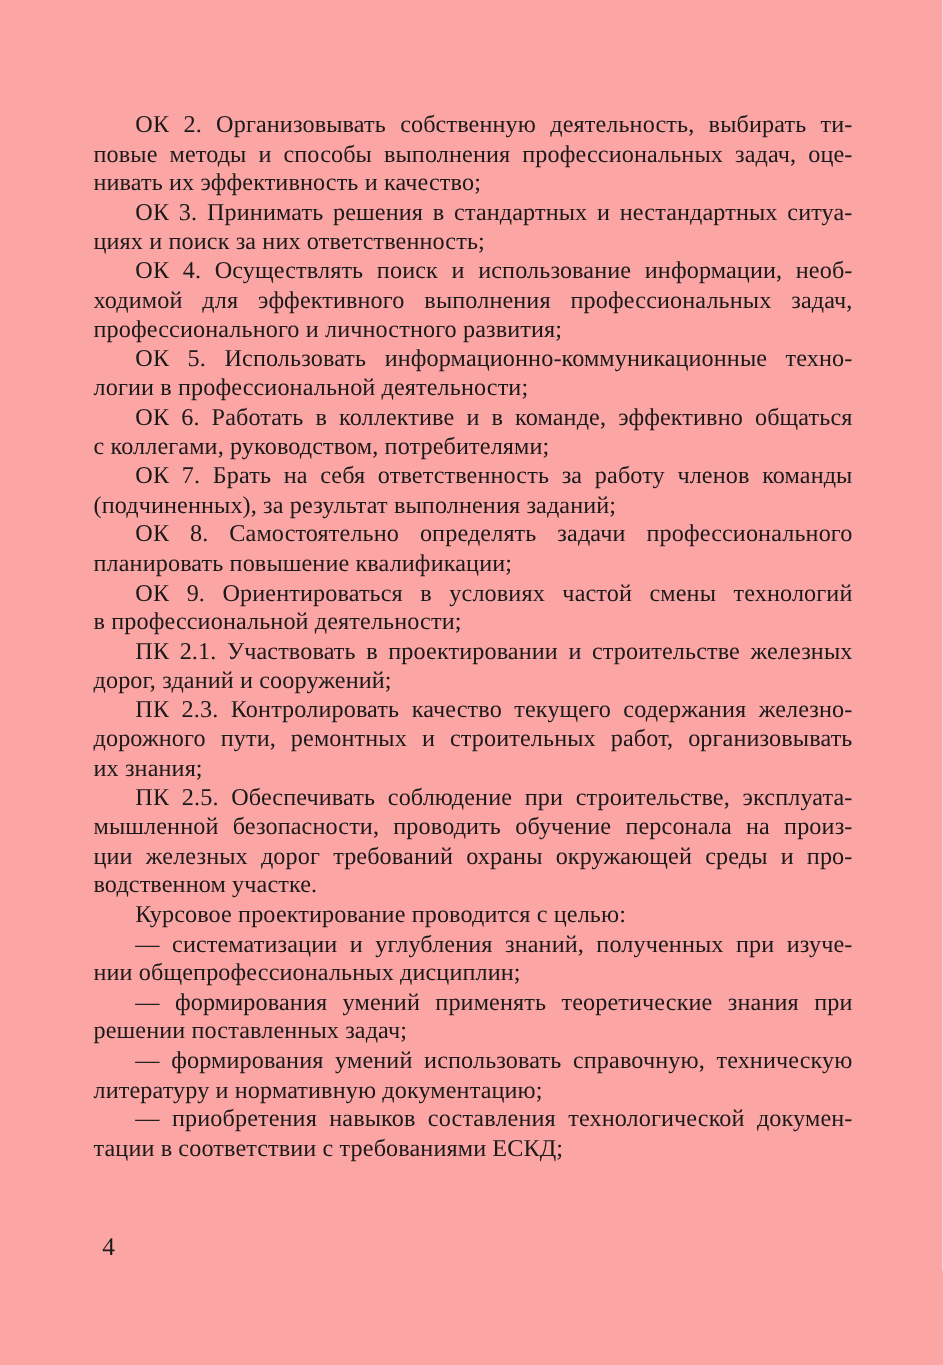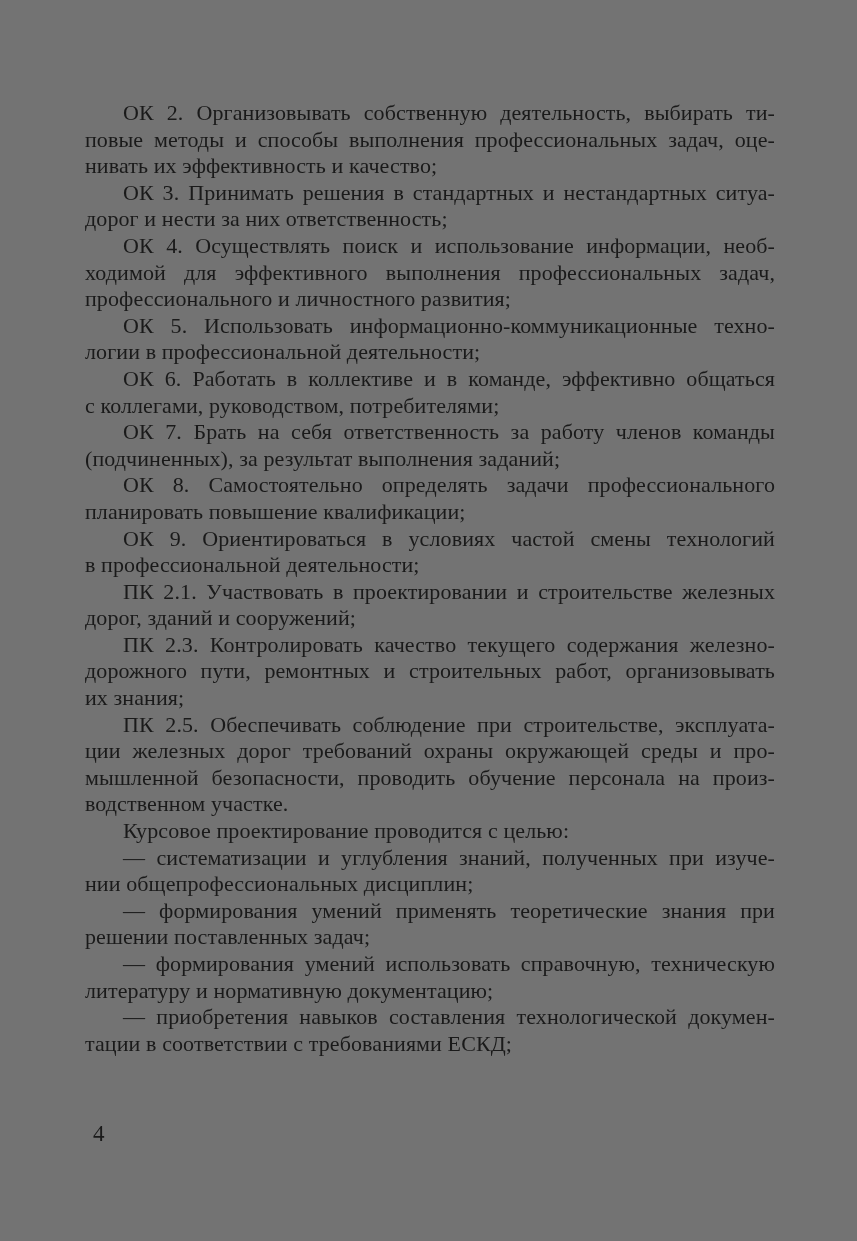--- a/index.html
+++ b/index.html
@@ -4,21 +4,21 @@
 <style>
   html, body {
     margin: 0;
     padding: 0;
     background: #ffffff;
   }
   .page {
     position: relative;
     width: 857px;
     height: 1241px;
-    background: #737373;
+    background: #fca5a5;
     overflow: hidden;
     font-family: "Liberation Serif", "DejaVu Serif", serif;
     color: #1a1a1a;
   }
   .text-block {
     position: absolute;
     left: 85px;
     top: 100px;
     width: 690px;
     font-size: 22px;
@@ -55,21 +55,21 @@
 
 <div class="page">
   <div class="text-block">
       <div class="paragraph">
         <div class="line first">ОК 2. Организовывать собственную деятельность, выбирать ти-</div>
         <div class="line">повые методы и способы выполнения профессиональных задач, оце-</div>
         <div class="line para-end">нивать их эффективность и качество;</div>
       </div>
       <div class="paragraph">
         <div class="line first">ОК 3. Принимать решения в стандартных и нестандартных ситуа-</div>
-        <div class="line para-end">дорог и нести за них ответственность;</div>
+        <div class="line para-end">циях и поиск за них ответственность;</div>
       </div>
       <div class="paragraph">
         <div class="line first">ОК 4. Осуществлять поиск и использование информации, необ-</div>
         <div class="line">ходимой для эффективного выполнения профессиональных задач,</div>
         <div class="line para-end">профессионального и личностного развития;</div>
       </div>
       <div class="paragraph">
         <div class="line first">ОК 5. Использовать информационно-коммуникационные техно-</div>
         <div class="line para-end">логии в профессиональной деятельности;</div>
       </div>
@@ -93,22 +93,22 @@
         <div class="line first">ПК 2.1. Участвовать в проектировании и строительстве железных</div>
         <div class="line para-end">дорог, зданий и сооружений;</div>
       </div>
       <div class="paragraph">
         <div class="line first">ПК 2.3. Контролировать качество текущего содержания железно-</div>
         <div class="line">дорожного пути, ремонтных и строительных работ, организовывать</div>
         <div class="line para-end">их знания;</div>
       </div>
       <div class="paragraph">
         <div class="line first">ПК 2.5. Обеспечивать соблюдение при строительстве, эксплуата-</div>
+        <div class="line">мышленной безопасности, проводить обучение персонала на произ-</div>
         <div class="line">ции железных дорог требований охраны окружающей среды и про-</div>
-        <div class="line">мышленной безопасности, проводить обучение персонала на произ-</div>
         <div class="line para-end">водственном участке.</div>
       </div>
       <div class="paragraph">
         <div class="line first para-end">Курсовое проектирование проводится с целью:</div>
       </div>
       <div class="paragraph">
         <div class="line first">— систематизации и углубления знаний, полученных при изуче-</div>
         <div class="line para-end">нии общепрофессиональных дисциплин;</div>
       </div>
       <div class="paragraph">

